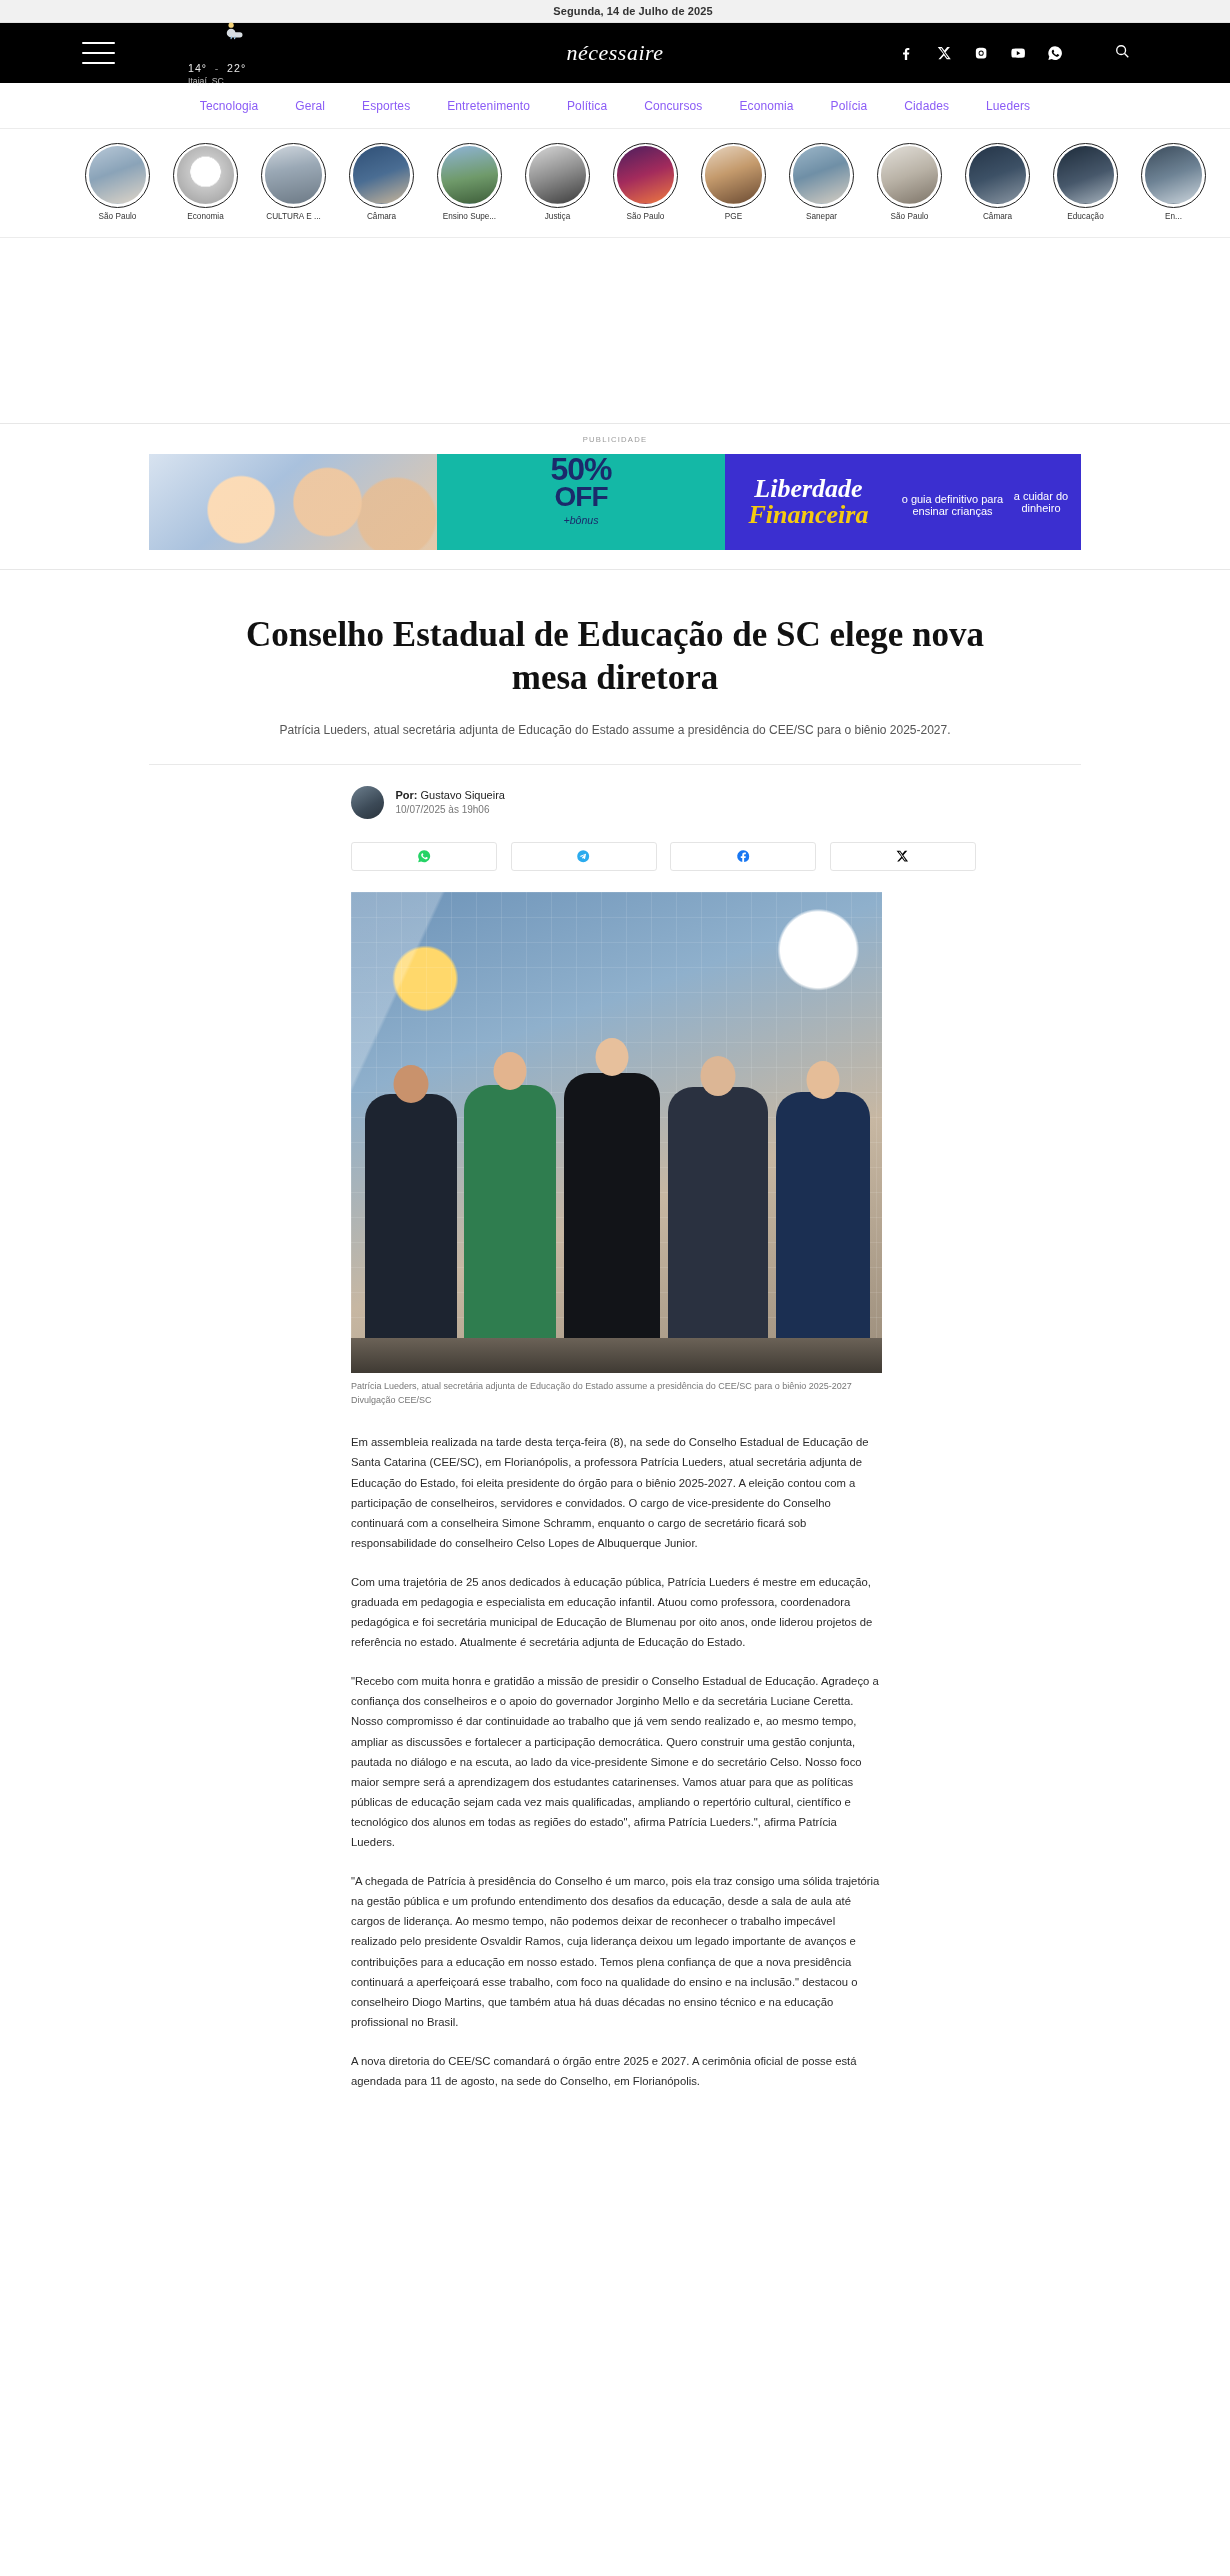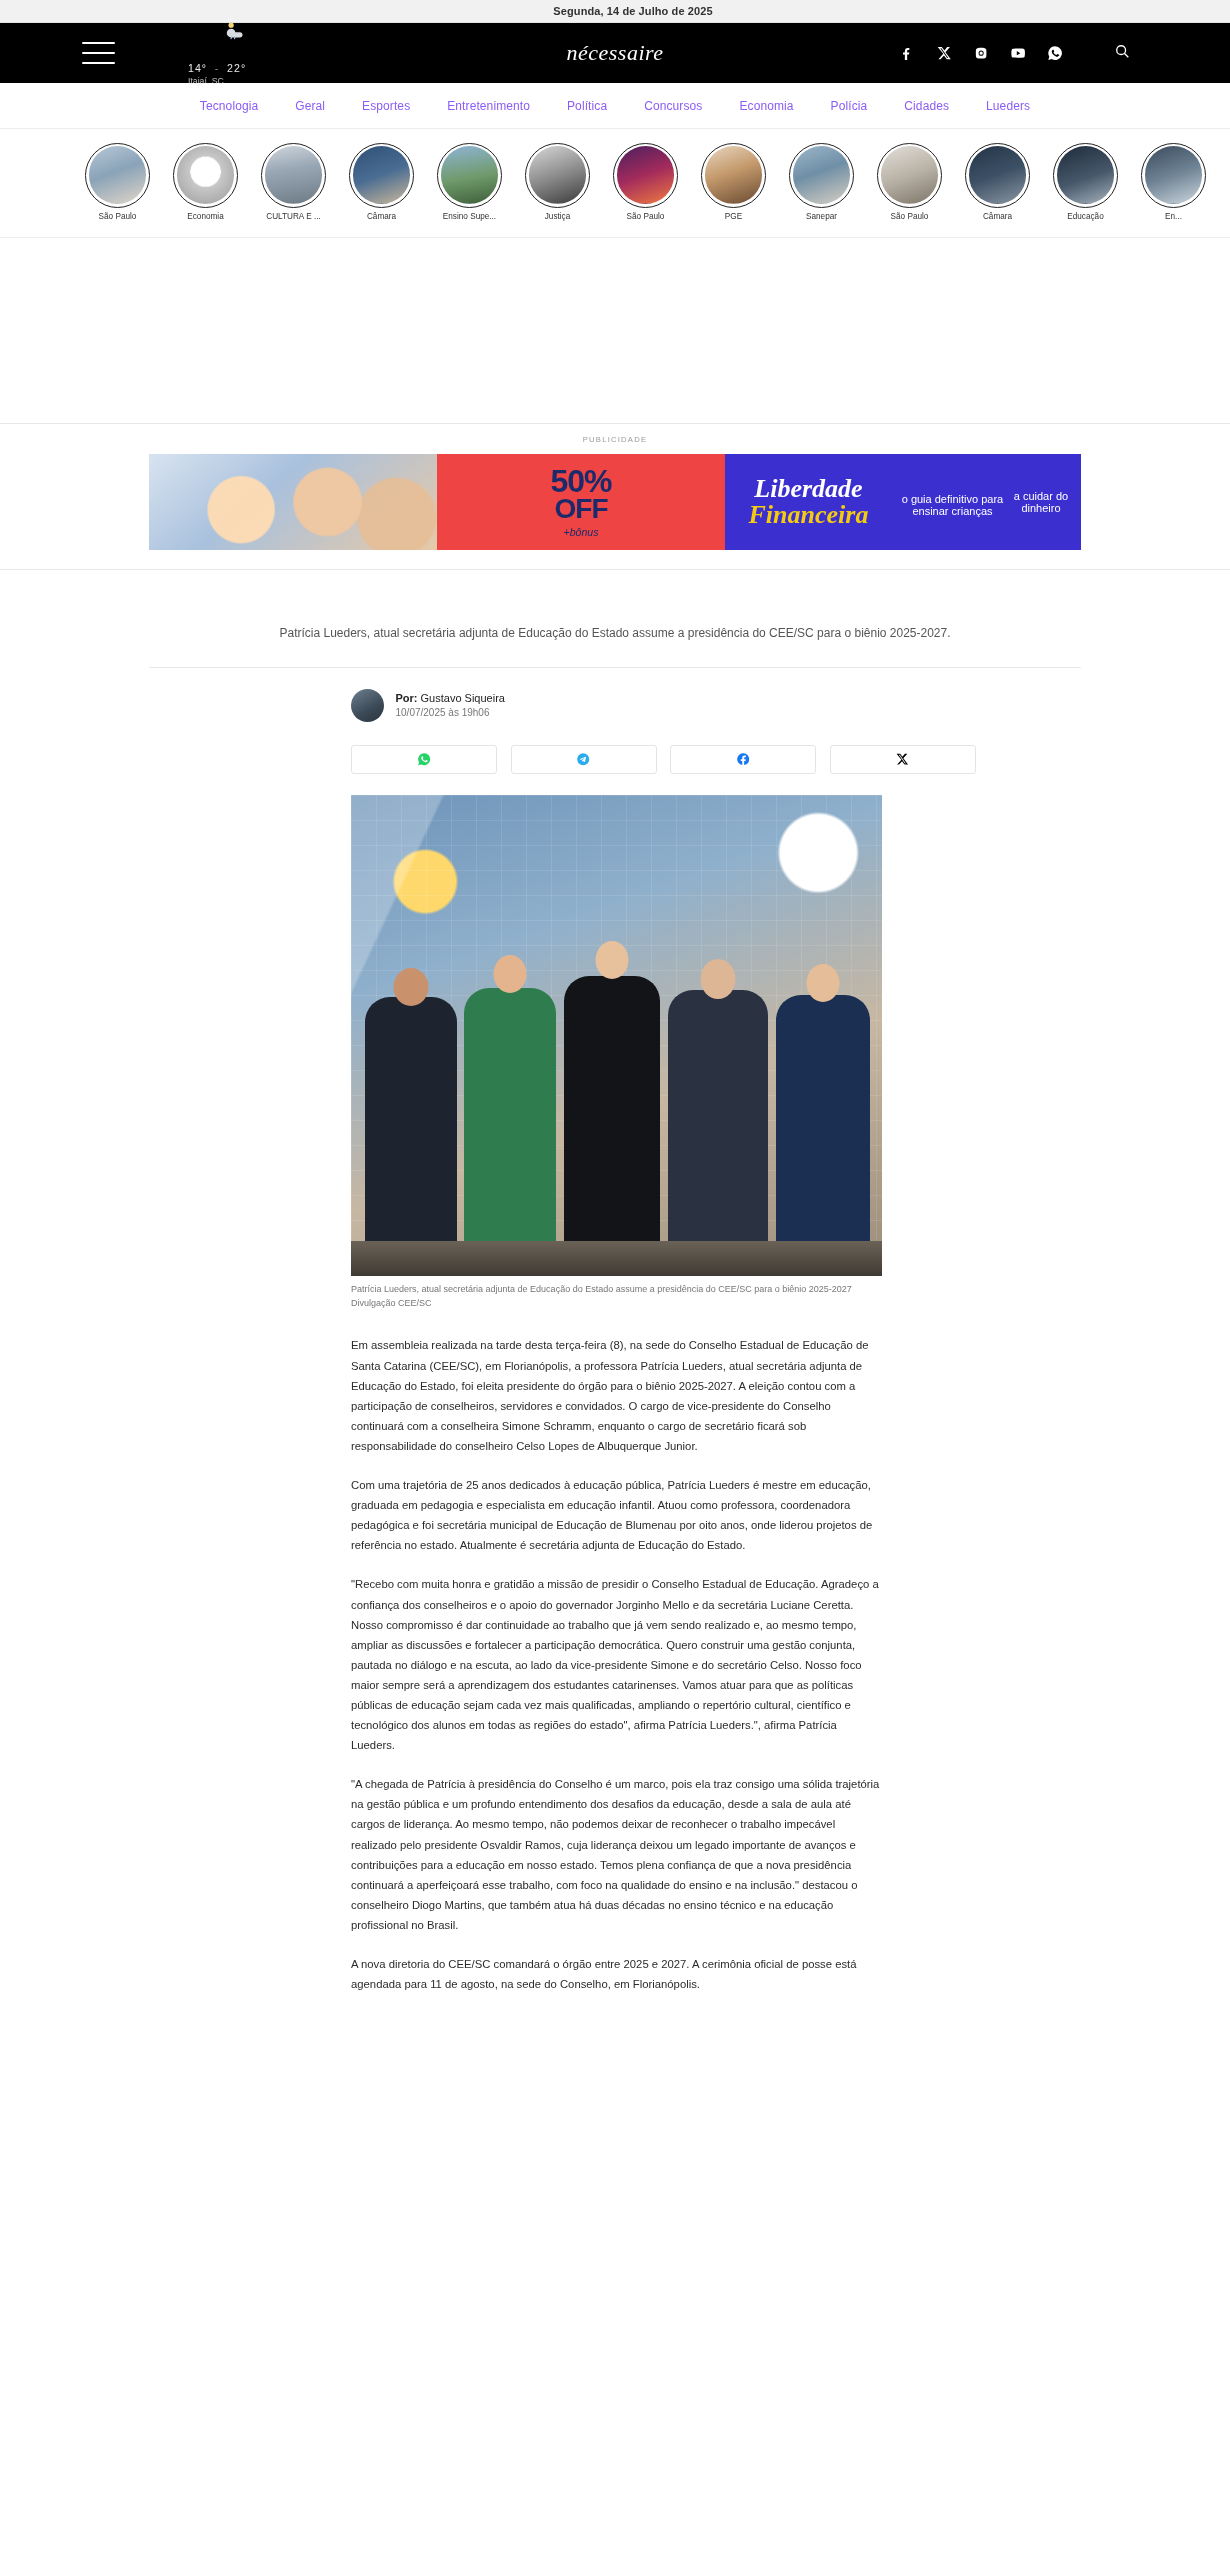--- a/index.html
+++ b/index.html
@@ -162,22 +162,22 @@
   }
   .ad-left::after{
     content:"";
     position:absolute; inset:0;
     background:
       radial-gradient(circle at 32% 58%, rgba(255,220,180,.95) 0 16%, transparent 17%),
       radial-gradient(circle at 62% 50%, rgba(240,200,160,.95) 0 18%, transparent 19%),
       radial-gradient(circle at 86% 66%, rgba(230,190,150,.9) 0 15%, transparent 16%);
   }
   .ad-mid {
-    width:288px; background:#ef4444;
-    display:flex; flex-direction:column; align-items:center; justify-content:center;
+    width:288px; background:#14b8a6;
+    display:flex; flex-direction:column; align-items:center; 
     color:#1b2a6b;
   }
   .ad-mid .off1 { font-size:32px; font-weight:800; line-height:.95; letter-spacing:-1px; }
   .ad-mid .off2 { font-size:28px; font-weight:800; line-height:.95; letter-spacing:-1px; }
   .ad-mid .bonus { font-size:10.6px; font-style:italic; margin-top:2.9px; color:#1b2a6b; }
   .ad-right {
     flex:1; background:#3b2fd0;
     display:flex; flex-direction:row; align-items:center; justify-content:center;
     color:#fff; padding:0 9.6px;
   }
@@ -468,20 +468,21 @@
           <span class="hl">Financeira</span>
         </div>
         <div class="l2">o guia definitivo para ensinar crianças</div>
         <div class="l3">a cuidar do dinheiro</div>
       </div>
     </div>
   </div>
 
   <div class="article">
 
+    <h1 class="headline">Conselho Estadual de Educação de SC elege nova mesa diretora</h1>
     <div class="subhead">Patrícia Lueders, atual secretária adjunta de Educação do Estado assume a presidência do CEE/SC para o biênio 2025-2027.</div>
     <div class="hr"></div>
 
     <div class="byline">
       <div class="avatar"></div>
       <div>
         <div class="who">
           <b>Por:</b>
           <span>Gustavo Siqueira</span>
         </div>

